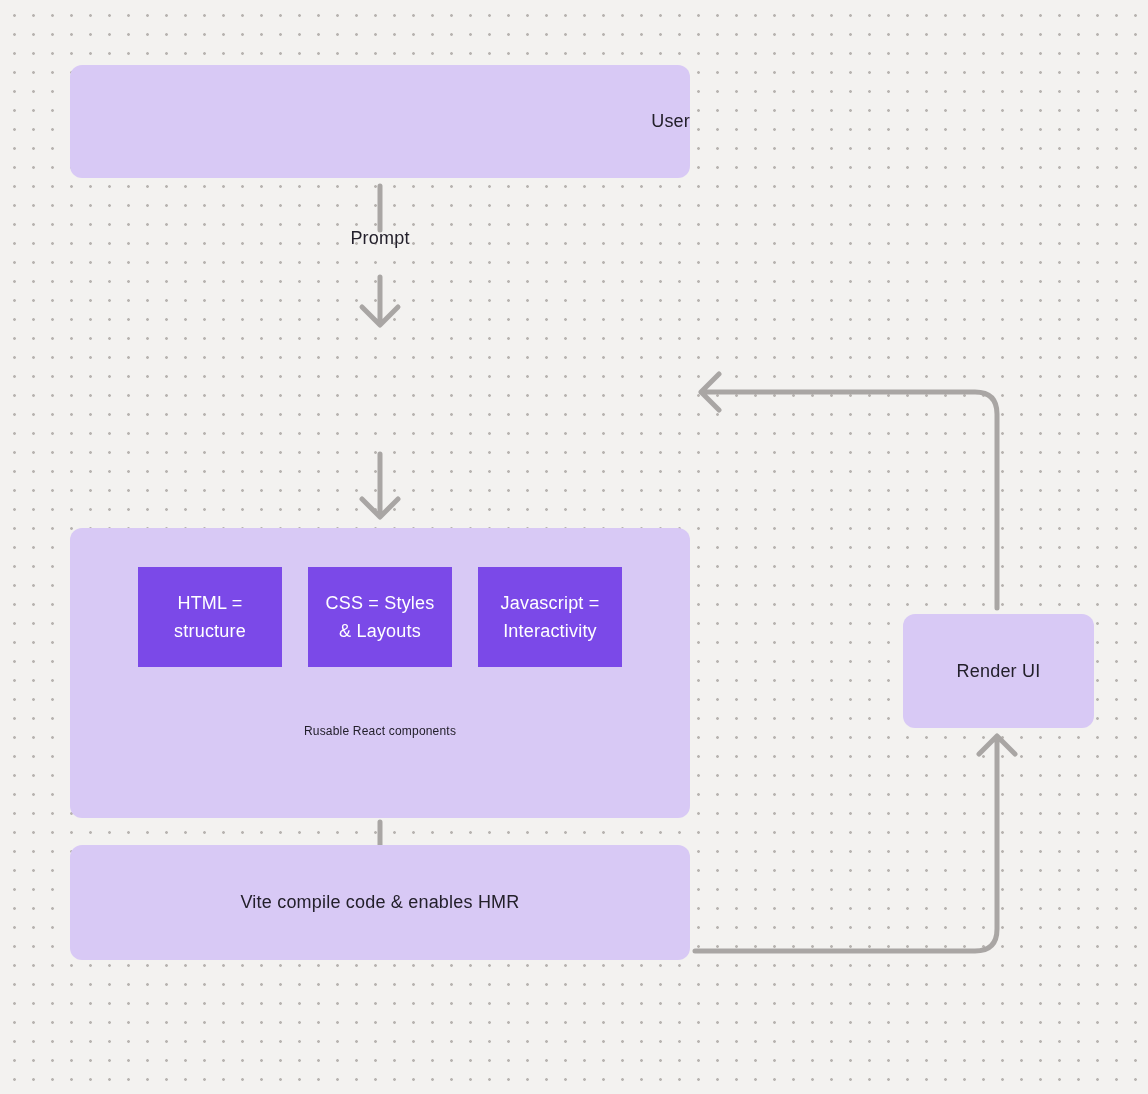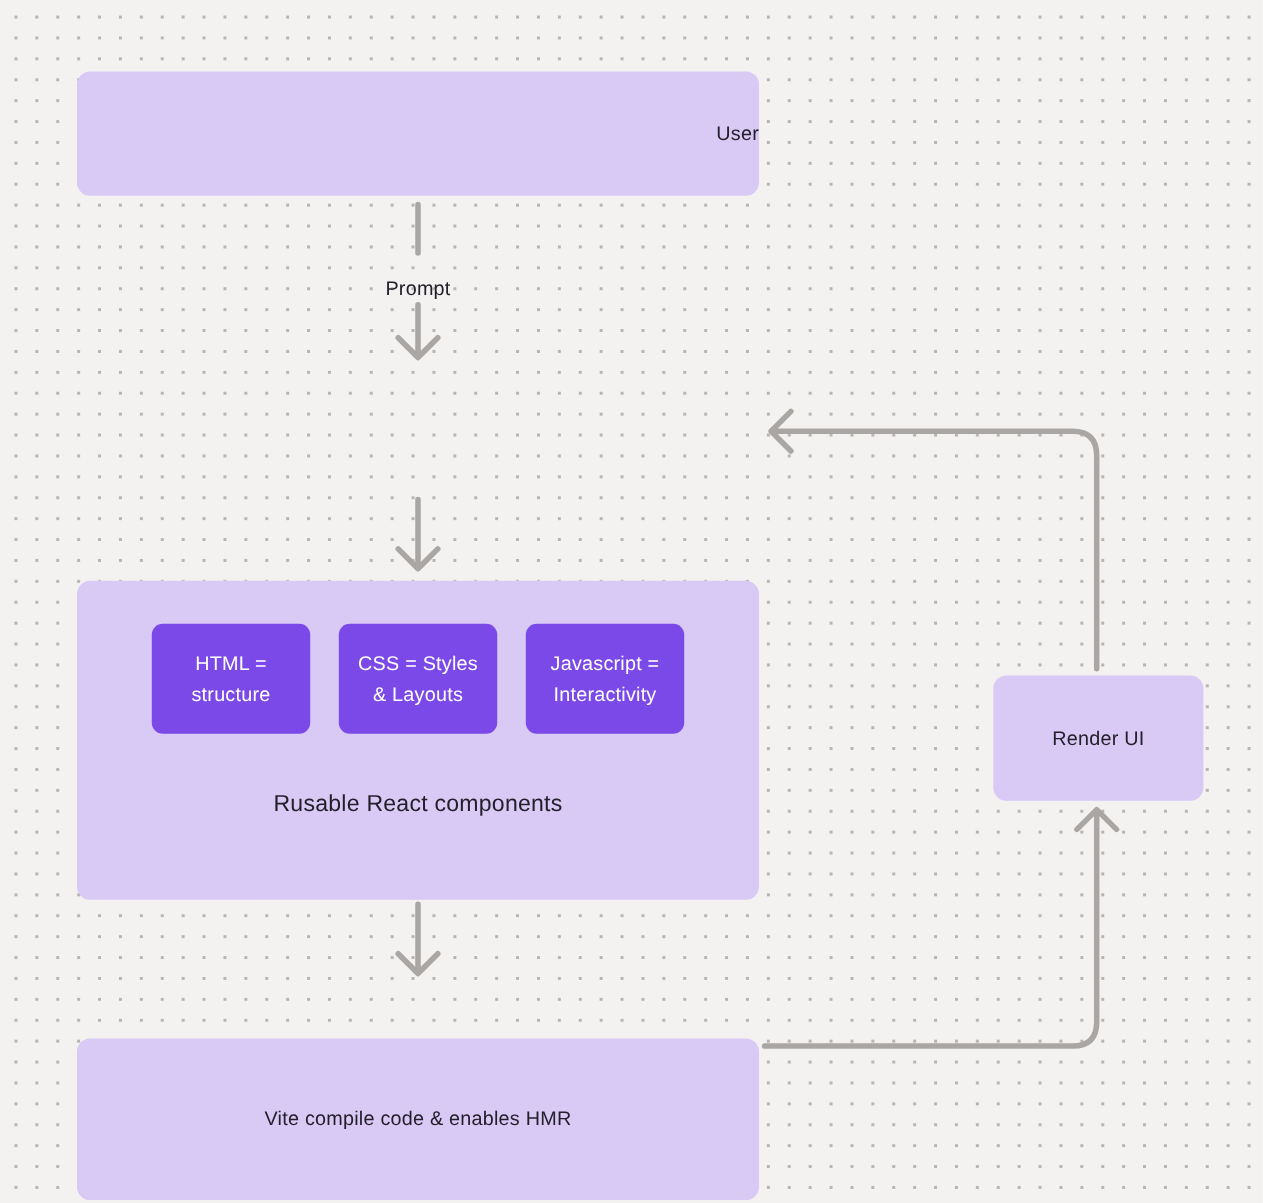--- a/index.html
+++ b/index.html
@@ -47,43 +47,43 @@
   }
   .node-light {
     background: var(--box-light);
     color: var(--text-dark);
     font-weight: 500;
   }
   .node-dark {
     background: var(--box-dark);
     color: var(--text-light);
     font-weight: 500;
-    border-radius: 10px;
+    border-radius: 0;
     line-height: 28px;
     white-space: pre-line;
   }
   .node-user   { left: 70px;  top: 65px;  width: 620px; height: 113px; justify-content: flex-end; }
   .node-web    { left: 70px;  top: 334px; width: 620px; height: 113px; }
   .node-group  { left: 70px;  top: 528px; width: 620px; height: 290px; }
-  .node-vite   { left: 70px;  top: 944px; width: 620px; height: 147px; }
+  .node-vite   { left: 70px;  top: 845px; width: 620px; height: 115px; }
   .node-render { left: 903px; top: 614px; width: 191px; height: 114px; }
   .sub-html    { left: 138px; top: 567px; width: 144px; height: 100px; }
   .sub-css     { left: 308px; top: 567px; width: 144px; height: 100px; }
   .sub-js      { left: 478px; top: 567px; width: 144px; height: 100px; }
   .group-caption {
     position: absolute;
     left: 70px; top: 717px; width: 620px; height: 28px;
     display: flex; align-items: center; justify-content: center;
     color: var(--text-dark);
-    font-size: 21px; font-weight: 500;
+    font-size: 12px; font-weight: 500;
     letter-spacing: 0.2px;
   }
   .edge-label {
     position: absolute;
-    left: 310px; top: 248px; width: 140px; height: 28px;
+    left: 310px; top: 224px; width: 140px; height: 28px;
     display: flex; align-items: center; justify-content: center;
     color: var(--text-dark);
     font-size: 18px; font-weight: 400;
     letter-spacing: 0.2px;
   }
 </style>
 </head>
 <body>
 
 <div class="canvas">

